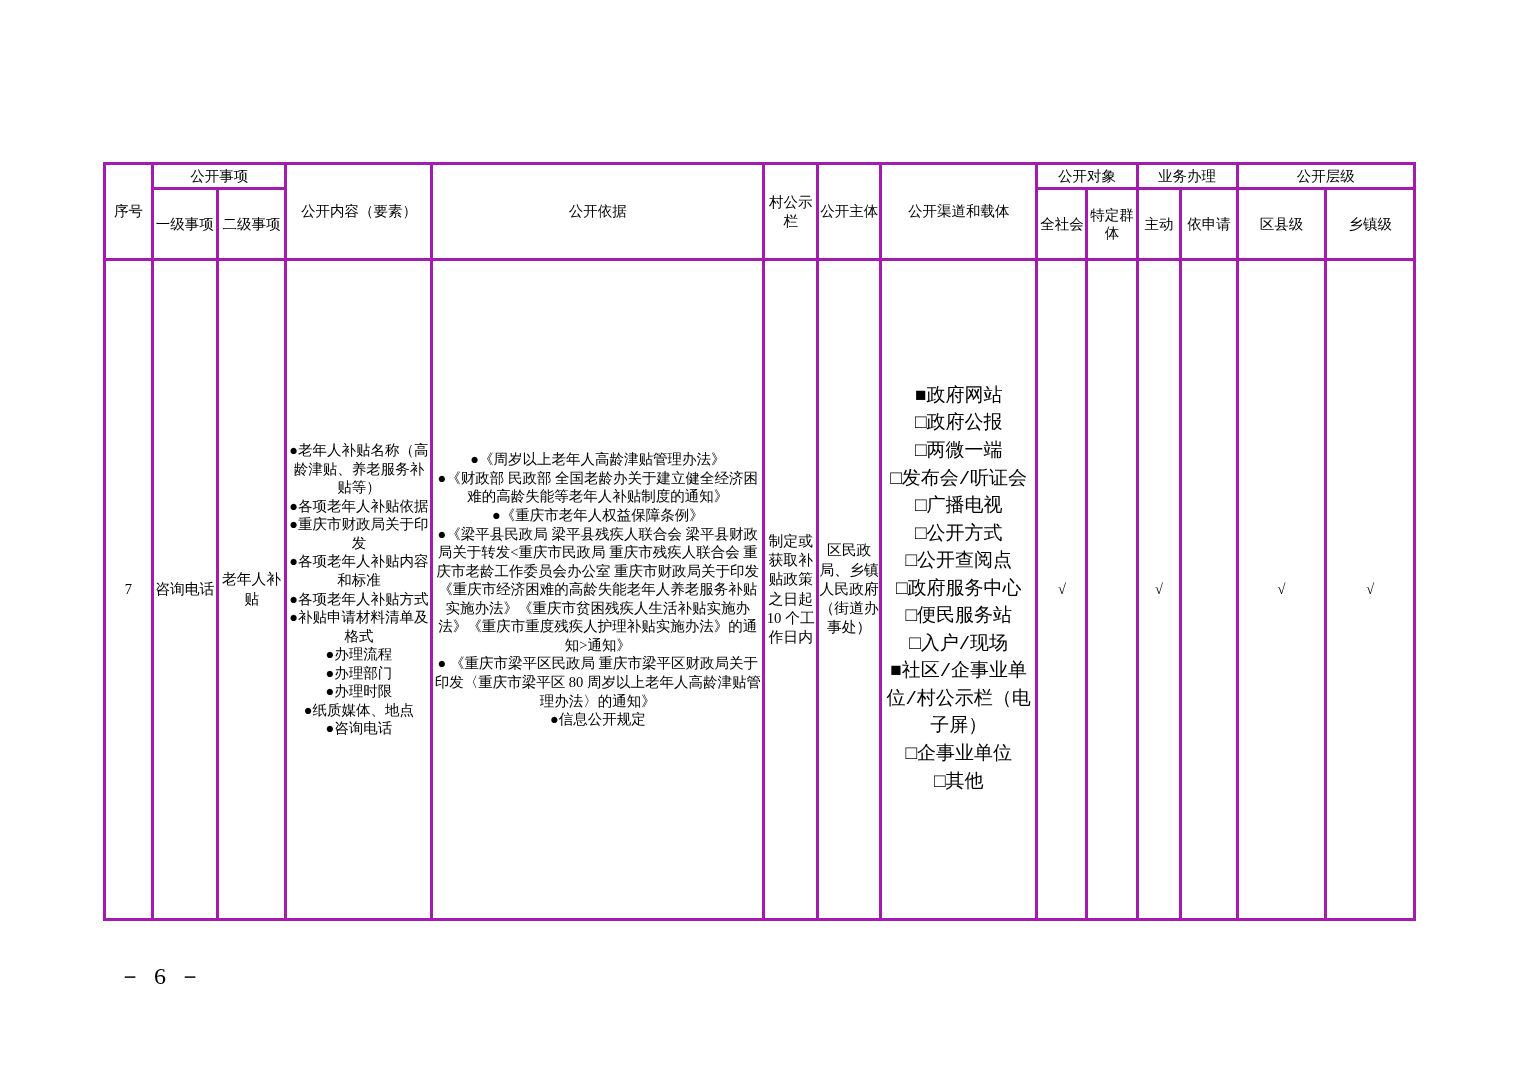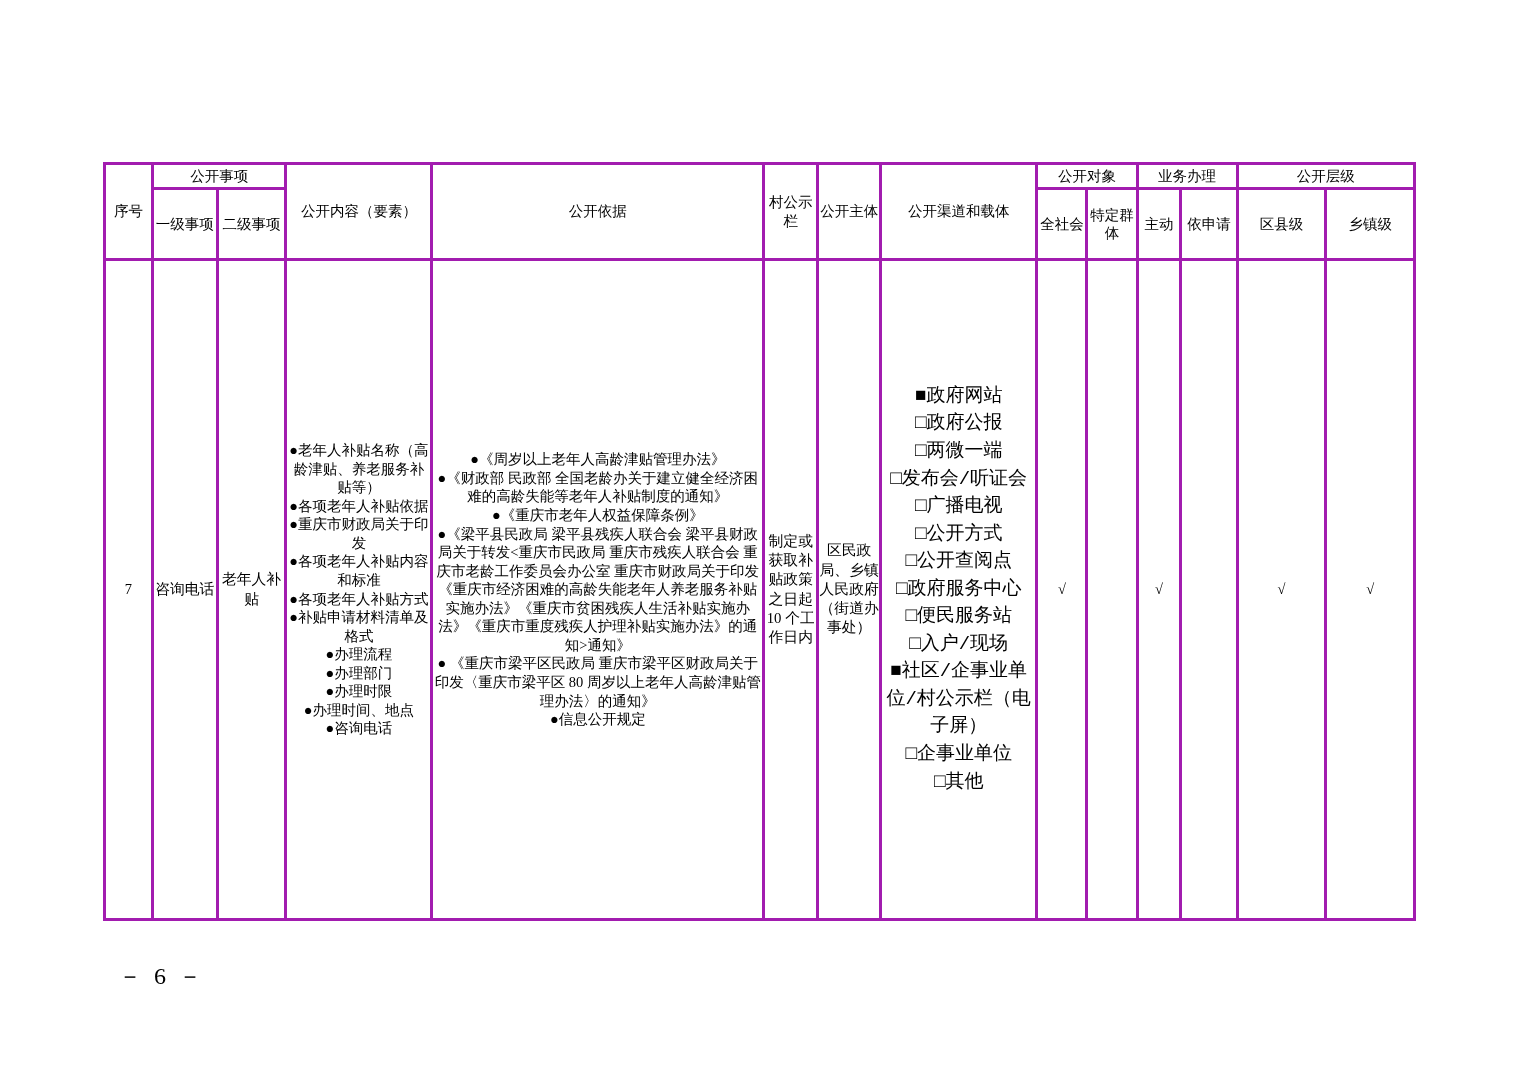--- a/index.html
+++ b/index.html
@@ -193,21 +193,21 @@
         <td class="left-align-top">
           <span class="li">●老年人补贴名称（高龄津贴、养老服务补贴等）</span>
           <span class="li">●各项老年人补贴依据</span>
           <span class="li">●重庆市财政局关于印发</span>
           <span class="li">●各项老年人补贴内容和标准</span>
           <span class="li">●各项老年人补贴方式</span>
           <span class="li">●补贴申请材料清单及格式</span>
           <span class="li">●办理流程</span>
           <span class="li">●办理部门</span>
           <span class="li">●办理时限</span>
-          <span class="li">●办理时间、地点</span>
+          <span class="li">●纸质媒体、地点</span>
           <span class="li">●咨询电话</span>
         </td>
         <td class="left-align-top">
           <span class="li">●《周岁以上老年人高龄津贴管理办法》</span>
           <span class="li">●《财政部 民政部 全国老龄办关于建立健全经济困难的高龄失能等老年人补贴制度的通知》</span>
           <span class="li">●《重庆市老年人权益保障条例》</span>
           <span class="li">●《梁平县民政局 梁平县残疾人联合会 梁平县财政局关于转发&lt;重庆市民政局 重庆市残疾人联合会 重庆市老龄工作委员会办公室 重庆市财政局关于印发《重庆市经济困难的高龄失能老年人养老服务补贴实施办法》《重庆市贫困残疾人生活补贴实施办法》《重庆市重度残疾人护理补贴实施办法》的通知&gt;通知》</span>
           <span class="li">● 《重庆市梁平区民政局 重庆市梁平区财政局关于印发〈重庆市梁平区 80 周岁以上老年人高龄津贴管理办法〉的通知》</span>
           <span class="li">●信息公开规定</span>
         </td>

